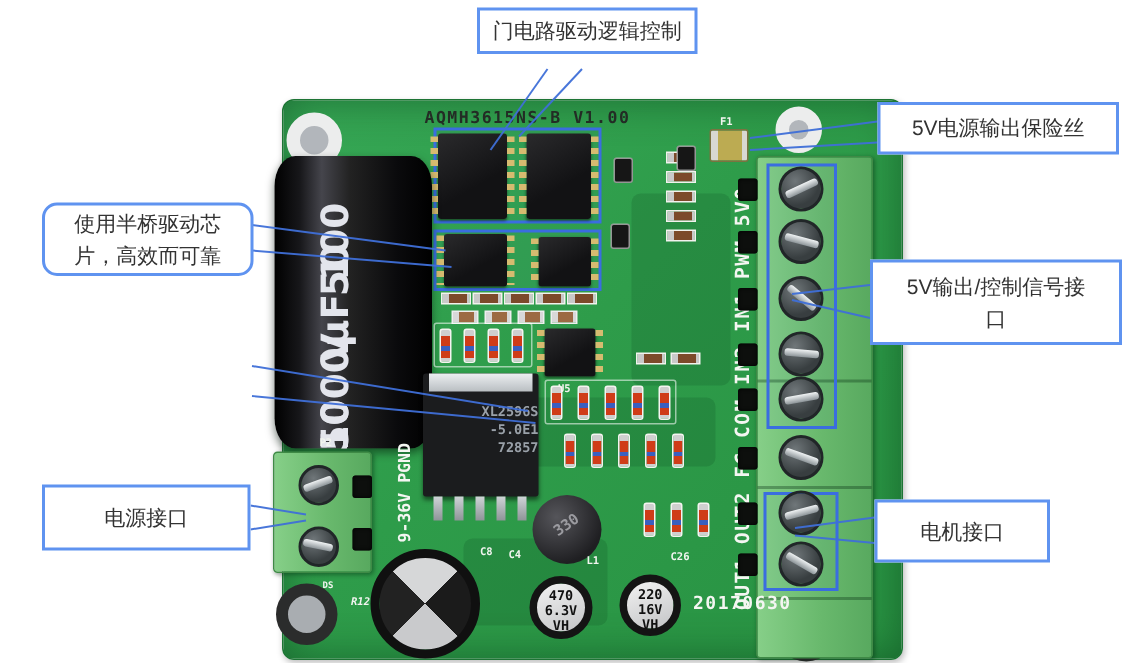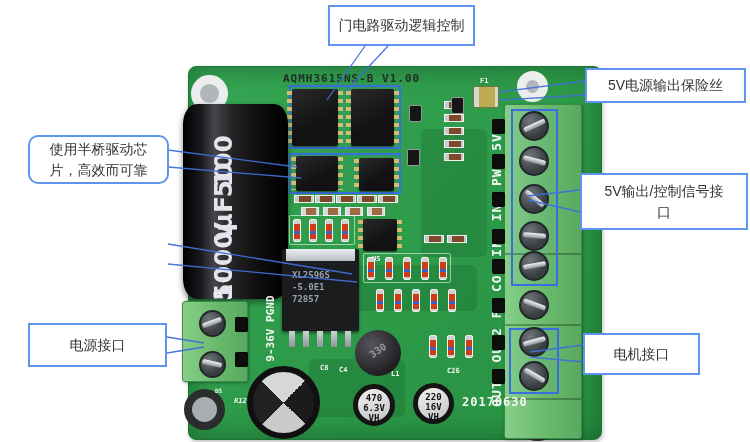--- a/index.html
+++ b/index.html
@@ -30,21 +30,21 @@
   .hl{border:2px solid #3a6de0;background:rgba(70,115,230,.04);}
   .chip{background:linear-gradient(150deg,#2a2a2c,#121214 60%);border-radius:2px;
         box-shadow:0 1px 2px rgba(0,0,0,.5);}
   .pins{top:4%;bottom:4%;width:5px;
         background:repeating-linear-gradient(180deg,#d6bb70 0 4px,rgba(0,0,0,0) 4px 8px);}
   .pins.l{left:-5px;} .pins.r{right:-5px;}
   
   .reg{left:93px;top:182px;width:77px;height:82px;background:#1b1c1e;border-radius:2px;
        box-shadow:0 2px 3px rgba(0,0,0,.5);}
   .reg .tab{left:4px;right:4px;top:0;height:12px;background:linear-gradient(#eceff1,#b9bec2);}
-  .reg .mark{left:0;right:0;top:20px;text-align:left;padding-left:10px;color:#9aa1a9;
+  .reg .mark{left:0;right:0;top:20px;text-align:right;padding-left:10px;color:#9aa1a9;
              font:bold 9px/12px "DejaVu Sans Mono",monospace;white-space:pre-line;}
   .leg{width:6px;height:16px;background:linear-gradient(#cfd4d7,#8e9498);top:264px;}
   
   .inductor{left:166px;top:263px;width:46px;height:46px;border-radius:50%;
             background:radial-gradient(circle at 35% 32%,#55555a,#1f1f22 72%);}
   .inductor span{left:0;right:0;top:15px;text-align:center;color:#9b9ba0;
                  font:bold 10px "DejaVu Sans Mono",monospace;transform:rotate(-35deg);display:block;position:absolute;}
   .smdcap{border-radius:50%;border:5px solid #141414;
           background:linear-gradient(160deg,#f2f2f2,#c3c4c6);}
   .smdcap .mk{left:0;right:0;top:4px;text-align:center;color:#111;
@@ -73,21 +73,21 @@
         border:1px solid #eee;}
   .vdiode{width:8px;height:23px;background:linear-gradient(180deg,#cfcfcf 0 4px,#cf3c18 4px 11px,#3a5fc0 11px 14px,#cf3c18 14px 19px,#cfcfcf 19px);
           border:1px solid #f4f4f0;border-radius:2px;}
   .sot{width:13px;height:17px;background:#161616;border-radius:2px;border:1px solid rgba(255,255,255,.55);}
   .outline{border:1px solid rgba(255,255,255,.55);border-radius:2px;}
   .des{color:#f2f5f0;font:bold 7px "DejaVu Sans Mono",monospace;white-space:nowrap;}
   
   .callout{position:absolute;z-index:5;background:#fff;border:2px solid #5f93f0;color:#333;
            display:flex;align-items:center;justify-content:center;text-align:center;
            font-size:14px;line-height:1.45;padding:2px 6px;box-sizing:border-box;}
-  #co-gate{left:318px;top:5px;width:147px;height:41px;margin-left:10px;}
+  #co-gate{left:318px;top:5px;width:147px;height:31px;}
   #co-fuse{left:585px;top:68px;width:161px;height:35px;}
   #co-signal{left:580px;top:173px;width:168px;height:57px;}
   #co-signal .inner{width:124px;}
   #co-motor{left:583px;top:333px;width:117px;height:42px;}
   #co-half{left:28px;top:135px;width:141px;height:49px;border-radius:10px;}
   #co-half .inner{width:116px;}
   #co-switch{left:27px;top:230px;width:142px;height:49px;}
   #co-switch .inner{width:118px;}
   #co-power{left:28px;top:323px;width:139px;height:44px;}
   .leads{position:absolute;left:0;top:0;z-index:4;pointer-events:none;}

